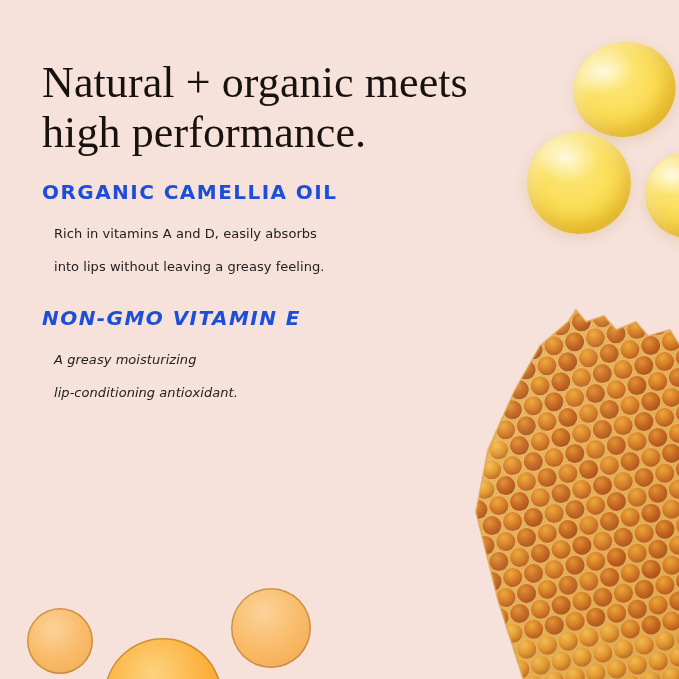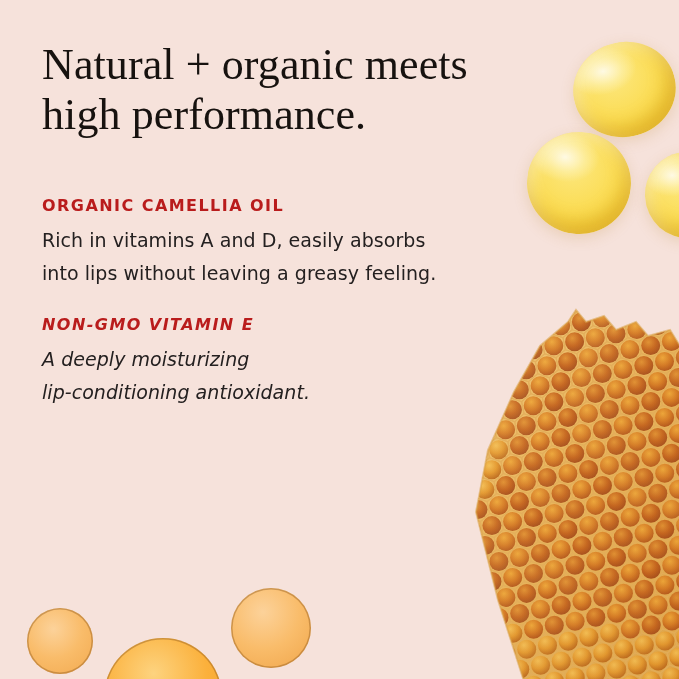--- a/index.html
+++ b/index.html
@@ -75,21 +75,21 @@
   #content {
     position: absolute;
     left: 42px;
     top: 0;
     width: 500px;
     height: 100%;
   }
 
   #headline {
     position: absolute;
-    top: 40px;
+    top: 58px;
     left: 0;
     width: 470px;
     margin: 0;
     font-family: "Liberation Serif", "DejaVu Serif", serif;
     font-weight: 400;
     font-size: 44px;
     line-height: 50px;
     letter-spacing: 0.1px;
     color: #17120f;
   }
@@ -106,35 +106,35 @@
 
   .benefit {
     margin: 0 0 22px 0;
   }
   .benefit:last-child {
     margin-bottom: 0;
     font-style: italic;
   }
 
   .benefit-title {
-    margin: 17px 0 5px 0;
+    margin: 3px 0 5px 0;
     font-family: "DejaVu Sans", "Liberation Sans", sans-serif;
     font-weight: bold;
-    font-size: 16px;
+    font-size: 20px;
     line-height: 26px;
     letter-spacing: 1.45px;
-    color: #b91c1c;
+    color: #1d4ed8;
     text-transform: uppercase;
   }
 
   .benefit-body {
-    margin: 0;
+    margin: 12px;
     font-family: "DejaVu Sans", "Liberation Sans", sans-serif;
     font-weight: 400;
-    font-size: 19px;
+    font-size: 13px;
     line-height: 33px;
     letter-spacing: 0.05px;
     color: #242020;
     white-space: pre-line;
   }
 </style>
 </head>
 <body>
 
 <div id="infographic">
@@ -1069,19 +1069,19 @@
     <h1 id="headline">Natural + organic meets high performance.</h1>
 
     <ul id="benefits">
       <li class="benefit">
         <h2 class="benefit-title">ORGANIC CAMELLIA OIL</h2>
         <p class="benefit-body">Rich in vitamins A and D, easily absorbs
 into lips without leaving a greasy feeling.</p>
       </li>
       <li class="benefit">
         <h2 class="benefit-title">NON-GMO VITAMIN E</h2>
-        <p class="benefit-body">A deeply moisturizing
+        <p class="benefit-body">A greasy moisturizing
 lip-conditioning antioxidant.</p>
       </li>
     </ul>
 
   </div>
 </div>
 
 </body></html>

